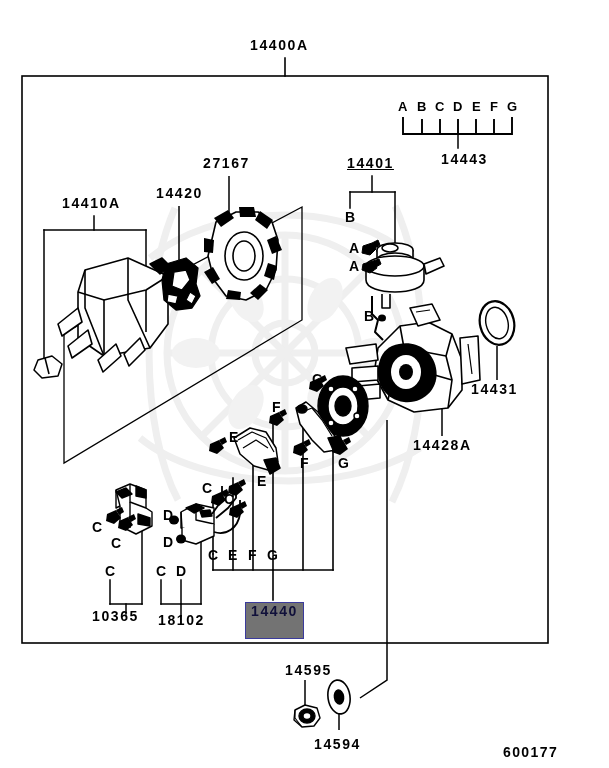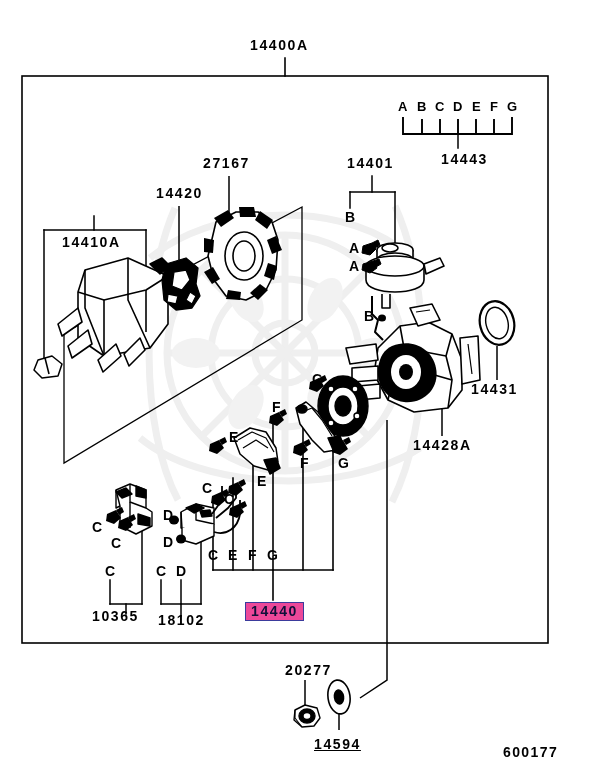--- a/index.html
+++ b/index.html
@@ -41,23 +41,23 @@
   }
   .hdr-ltr {
     font-size: 13px;
     letter-spacing: 0;
   }
   .code {
     font-size: 14px;
     letter-spacing: 1.4px;
   }
   .hl {
-    background: #ec4899;
+    background: #737373;
     border: 1px solid #3b3b9c;
-    padding: 1px 5px 2px 5px;
+    padding: 1px 5px 20px 5px;
     color: #10103a;
   }
 </style>
 </head>
 <body>
 
 <div id="stage">
 
   <svg class="layer" viewBox="0 0 609 768">
     <g fill="none" stroke="#efefef" stroke-width="7" opacity="1">
@@ -386,30 +386,30 @@
 
   <div class="lbl hdr-ltr" style="left:398px; top:92px;">A</div>
   <div class="lbl hdr-ltr" style="left:417px; top:92px;">B</div>
   <div class="lbl hdr-ltr" style="left:435px; top:92px;">C</div>
   <div class="lbl hdr-ltr" style="left:453px; top:92px;">D</div>
   <div class="lbl hdr-ltr" style="left:472px; top:92px;">E</div>
   <div class="lbl hdr-ltr" style="left:490px; top:92px;">F</div>
   <div class="lbl hdr-ltr" style="left:507px; top:92px;">G</div>
   <div class="lbl num" style="left:441px; top:144px;">14443</div>
 
-  <div class="lbl num" style="left:62px; top:188px;margin-top:39px;">14410A</div>
+  <div class="lbl num" style="left:62px; top:188px;">14410A</div>
   <div class="lbl num" style="left:156px; top:178px;">14420</div>
   <div class="lbl num" style="left:203px; top:148px;">27167</div>
-  <div class="lbl num" style="left:347px; top:148px;">14401</div>
+  <div class="lbl num" style="left:347px; top:148px;text-decoration:underline;">14401</div>
   <div class="lbl num" style="left:471px; top:374px;">14431</div>
   <div class="lbl num" style="left:413px; top:430px;">14428A</div>
   <div class="lbl num" style="left:92px; top:601px;">10365</div>
   <div class="lbl num" style="left:158px; top:605px;">18102</div>
-  <div class="lbl num" style="left:285px; top:655px;">20277</div>
-  <div class="lbl num" style="left:314px; top:729px;text-decoration:underline;">14594</div>
+  <div class="lbl num" style="left:285px; top:655px;">14595</div>
+  <div class="lbl num" style="left:314px; top:729px;">14594</div>
 
   <div class="lbl num hl" style="left:245px; top:594px;">14440</div>
 
   <div class="lbl ltr" style="left:345px; top:202px;">B</div>
   <div class="lbl ltr" style="left:349px; top:233px;">A</div>
   <div class="lbl ltr" style="left:349px; top:251px;">A</div>
   <div class="lbl ltr" style="left:364px; top:301px;">B</div>
 
   <div class="lbl ltr" style="left:312px; top:364px;">G</div>
   <div class="lbl ltr" style="left:272px; top:392px;">F</div>

